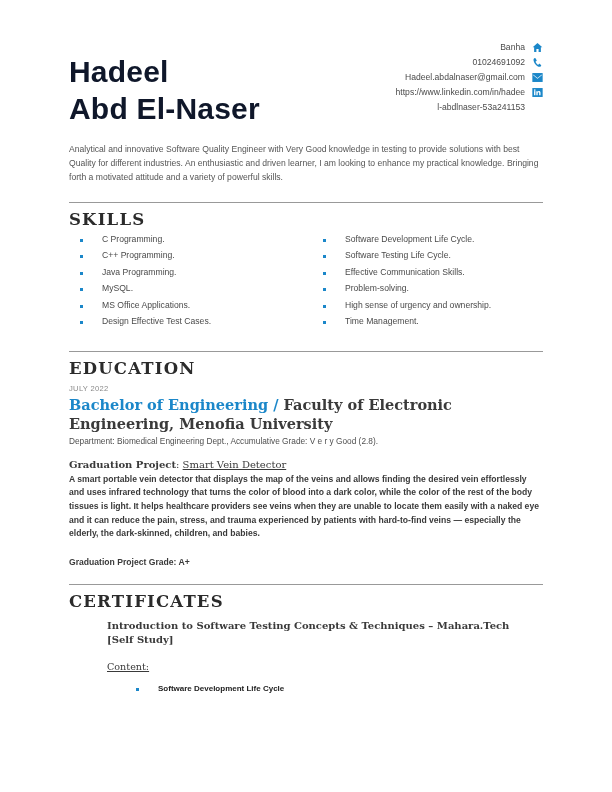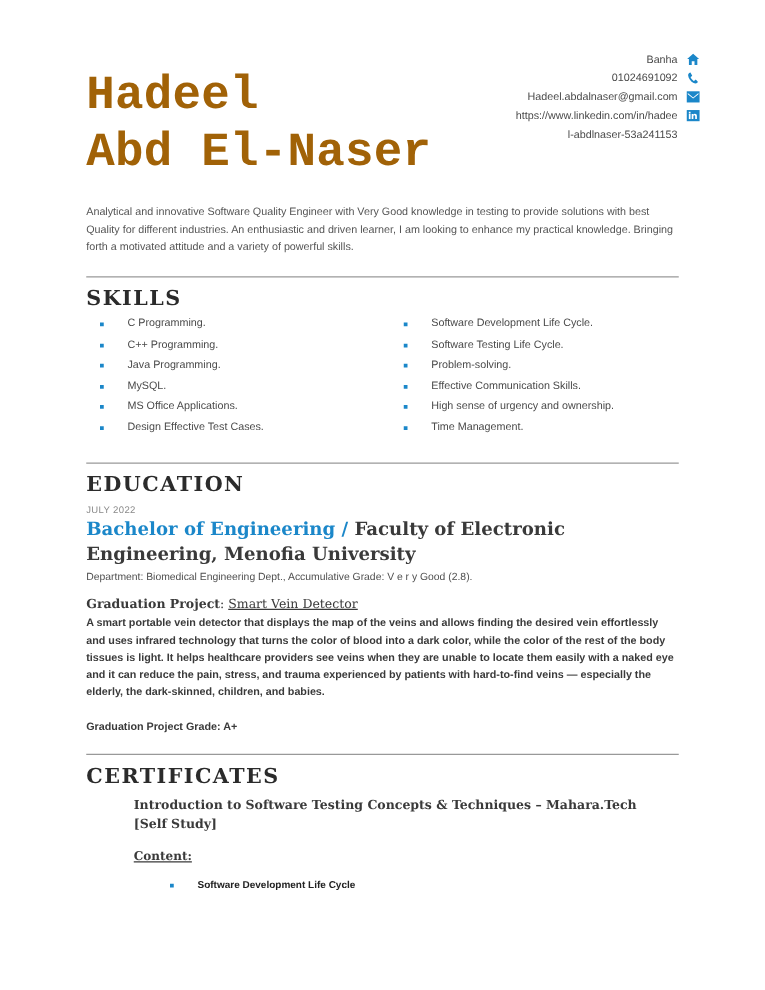--- a/index.html
+++ b/index.html
@@ -27,25 +27,25 @@
   .header {
     display: flex;
     align-items: flex-start;
     justify-content: space-between;
     padding-top: 36px;
   }
   .name-block {
     padding-top: 18px;
   }
   .name-line {
-    font-family: Liberation Mono, monospace;
-    font-weight: bold;
-    font-size: 38px;
+    font-family: Liberation Sans, sans-serif;
+    font-weight: bold;
+    font-size: 30px;
     line-height: 1.22;
-    color: #a16207;
+    color: #0f172a;
     letter-spacing: 0.2px;
     white-space: nowrap;
   }
   .contact-block {
     text-align: right;
     font-size: 8.6px;
     line-height: 1.72;
     color: #4a4a4a;
     padding-top: 4px;
     min-width: 215px;
@@ -176,21 +176,20 @@
     line-height: 1.45;
     color: #3a3a3a;
     max-width: 430px;
   }
   .cert-content-label {
     font-family: "DejaVu Serif", "Liberation Serif", serif;
     font-size: 9.6px;
     color: #3a3a3a;
     text-decoration: underline;
     margin-top: 13px;
-    font-weight: bold;
   }
   .cert-item {
     display: flex;
     align-items: flex-start;
     margin-top: 12px;
     font-size: 8px;
     font-weight: bold;
     color: #222222;
     padding-left: 29px;
   }
@@ -299,25 +298,25 @@
         <div class="skill-item">
             <span class="bullet"></span>
             <span>Software Development Life Cycle.</span>
           </div>
         <div class="skill-item">
             <span class="bullet"></span>
             <span>Software Testing Life Cycle.</span>
           </div>
         <div class="skill-item">
             <span class="bullet"></span>
+            <span>Effective Communication Skills.</span>
+          </div>
+        <div class="skill-item">
+            <span class="bullet"></span>
             <span>Problem-solving.</span>
-          </div>
-        <div class="skill-item">
-            <span class="bullet"></span>
-            <span>Effective Communication Skills.</span>
           </div>
         <div class="skill-item">
             <span class="bullet"></span>
             <span>High sense of urgency and ownership.</span>
           </div>
         <div class="skill-item">
             <span class="bullet"></span>
             <span>Time Management.</span>
           </div>
       </div>

